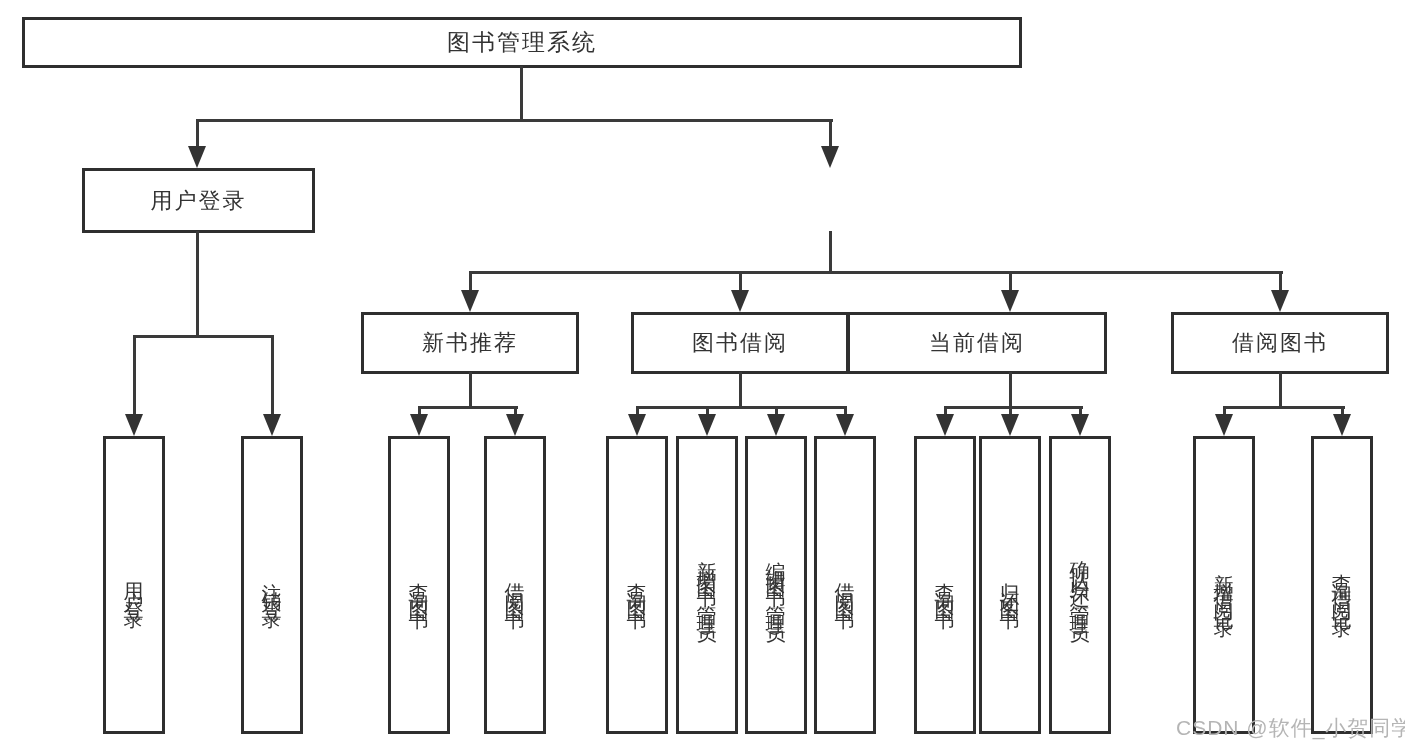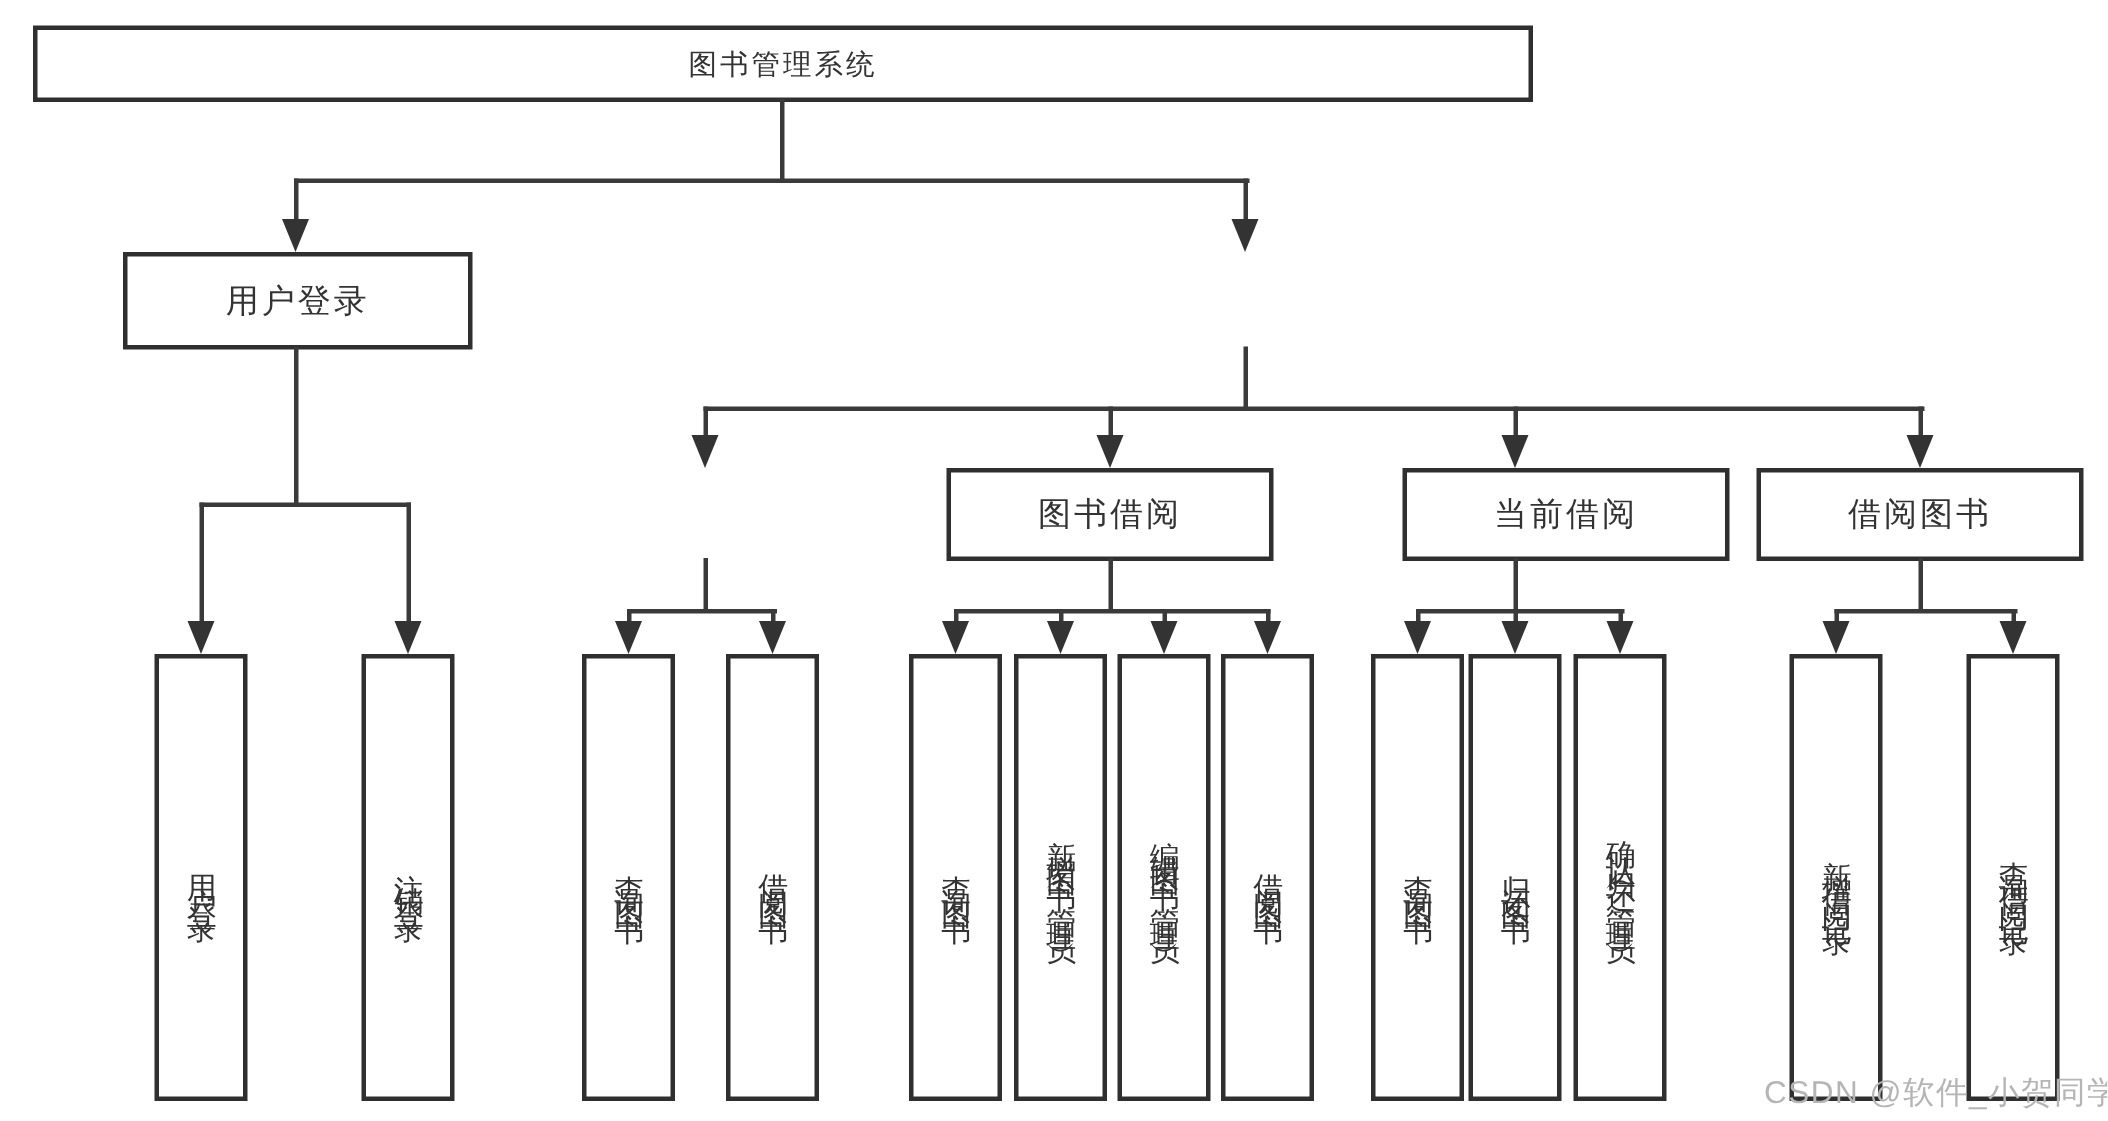--- a/index.html
+++ b/index.html
@@ -19,21 +19,21 @@
     display: flex;
     align-items: center;
     justify-content: center;
     color: #333333;
   }
   .h-label {
     font-size: 22px;
     letter-spacing: 2px;
     white-space: nowrap;
   }
-  .root-label { font-size: 19px; }
+  .root-label { font-size: 23px; }
   .leaf span {
     writing-mode: vertical-lr;
     text-orientation: mixed;
     font-size: 20px;
     letter-spacing: 9px;
     color: #333333;
     line-height: 1;
   }
   .vline, .hline { position: absolute; background: #3a3a3a; }
   .vline { width: 3px; }
@@ -87,24 +87,27 @@
   <div class="hline" style="left:469px;top:271px;width:814px"></div>
   <div class="vline" style="left:469px;top:271px;height:22px"></div>
   <div class="arrow" style="left:461px;top:290px"></div>
   <div class="vline" style="left:739px;top:271px;height:22px"></div>
   <div class="arrow" style="left:731px;top:290px"></div>
   <div class="vline" style="left:1009px;top:271px;height:22px"></div>
   <div class="arrow" style="left:1001px;top:290px"></div>
   <div class="vline" style="left:1279px;top:271px;height:22px"></div>
   <div class="arrow" style="left:1271px;top:290px"></div>
 
+  <div class="box" style="left:361px;top:312px;width:218px;height:62px">
+    <span class="h-label">新书推荐</span>
+  </div>
   <div class="box" style="left:631px;top:312px;width:218px;height:62px">
     <span class="h-label">图书借阅</span>
   </div>
-  <div class="box" style="left:935px;top:312px;width:218px;height:62px">
+  <div class="box" style="left:847px;top:312px;width:260px;height:62px">
     <span class="h-label">当前借阅</span>
   </div>
   <div class="box" style="left:1171px;top:312px;width:218px;height:62px">
     <span class="h-label">借阅图书</span>
   </div>
 
   <div class="vline" style="left:469px;top:372px;height:36px"></div>
   <div class="hline" style="left:418px;top:406px;width:100px"></div>
   <div class="vline" style="left:418px;top:406px;height:12px"></div>
   <div class="arrow" style="left:410px;top:414px"></div>

